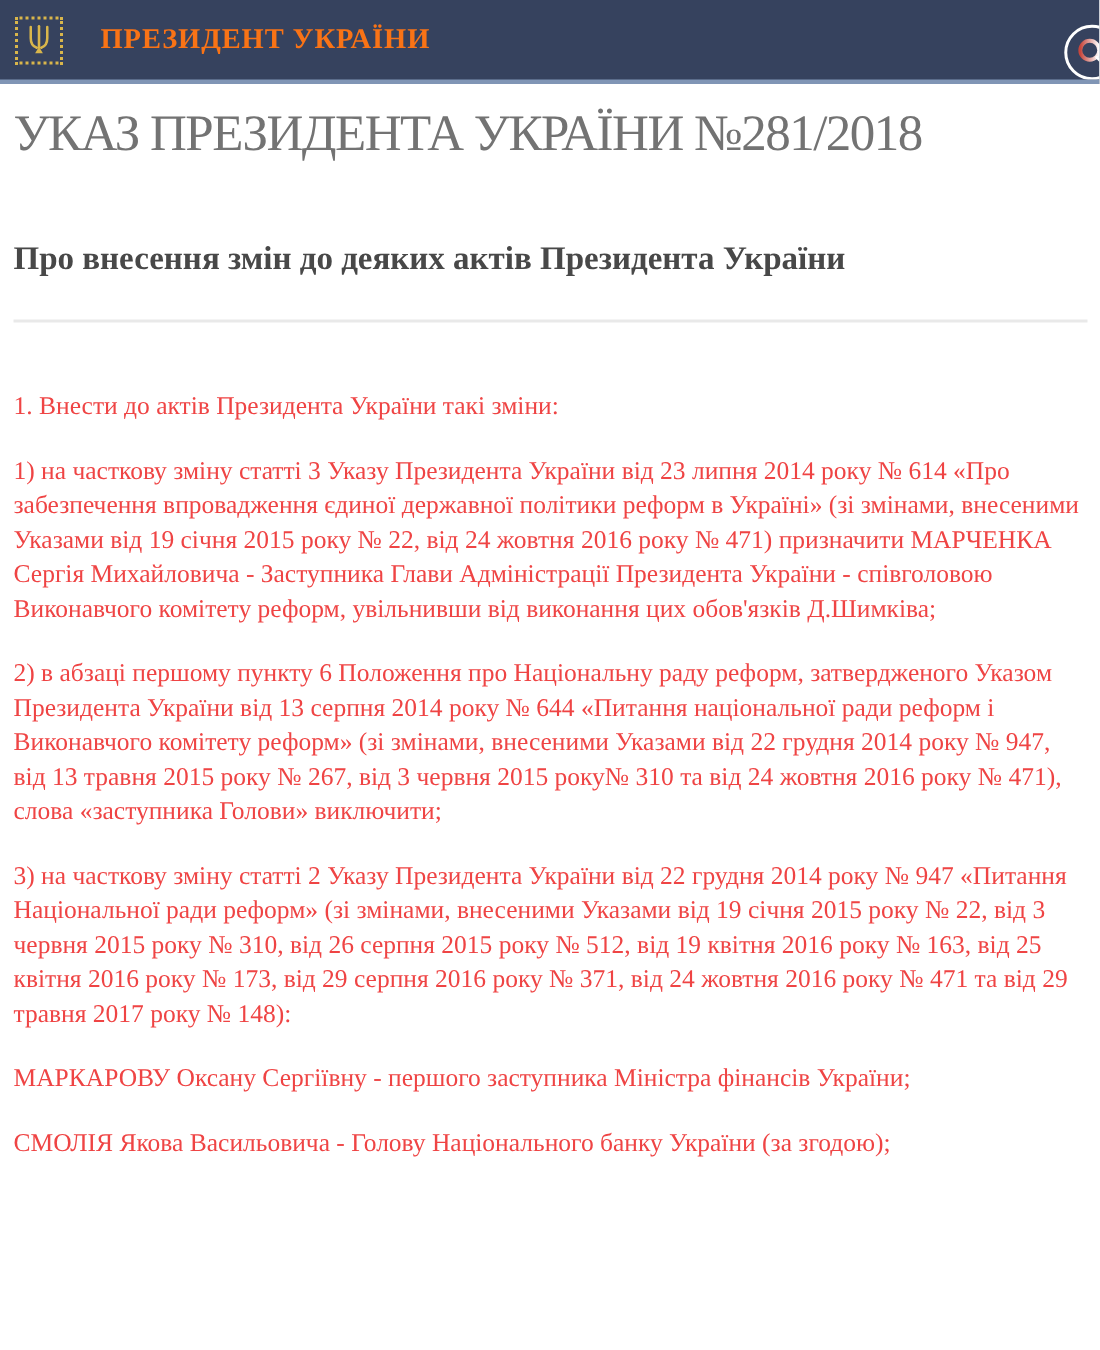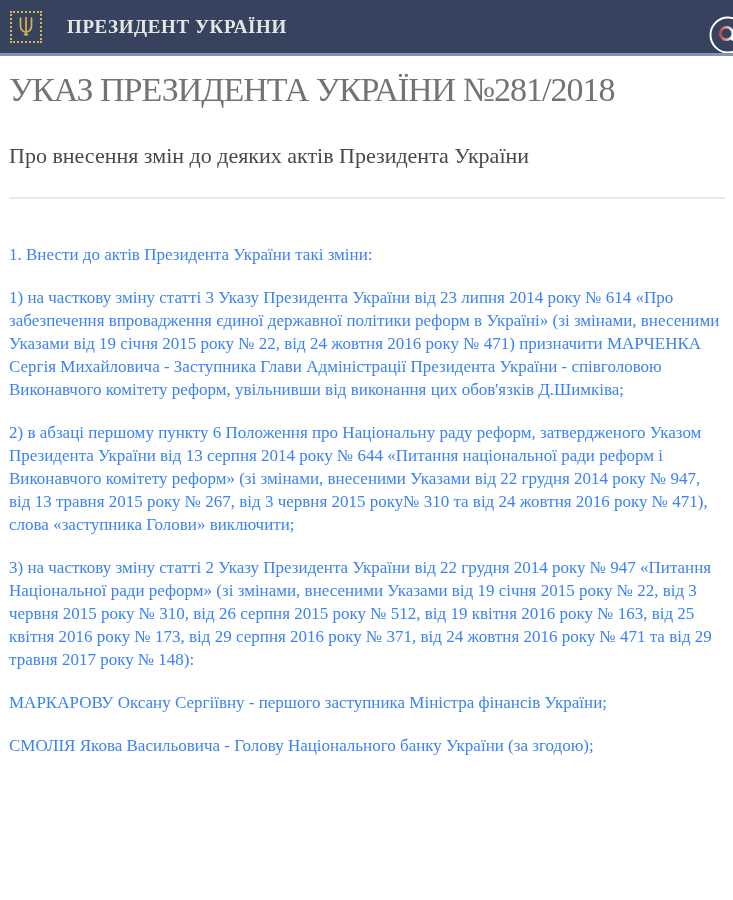--- a/index.html
+++ b/index.html
@@ -36,21 +36,21 @@
     height: 32px;
     margin-left: 10px;
     box-sizing: border-box;
     border: 2px dotted #d9b64b;
     display: flex;
     align-items: center;
     justify-content: center;
     background: #36425e;
   }
   .site-title {
-    color: #e5e5e5;
+    color: #f97316;
     font-size: 19px;
     font-weight: bold;
     letter-spacing: 0.6px;
     margin-left: 25px;
     white-space: nowrap;
   }
   .search-button {
     position: absolute;
     top: 15px;
     right: -15px;
@@ -70,38 +70,38 @@
   .doc-title {
     margin: 14px 0 0 0;
     font-size: 34px;
     font-weight: normal;
     letter-spacing: -1px;
     color: #737373;
     white-space: nowrap;
     line-height: 1.2;
   }
   .doc-subtitle {
-    margin: 32px 0 0 0;
+    margin: 48px 0 0 0;
     font-size: 22px;
-    font-weight: normal;
+    font-weight: bold;
     color: #484848;
     line-height: 1.2;
   }
   .doc-divider {
     border: none;
     border-top: 2px solid #e9e9e9;
     margin: 28px 0 0 0;
   }
   .doc-body {
     margin-top: 44px;
   }
   .doc-body p {
     font-size: 17px;
     line-height: 23px;
-    color: #3b82f6;
+    color: #ef4444;
     margin: 0 0 20px 0;
     text-align: left;
   }
 </style>
 </head>
 <body>
 
 <header class="site-header">
   <a class="emblem-link">
     <span class="emblem">

